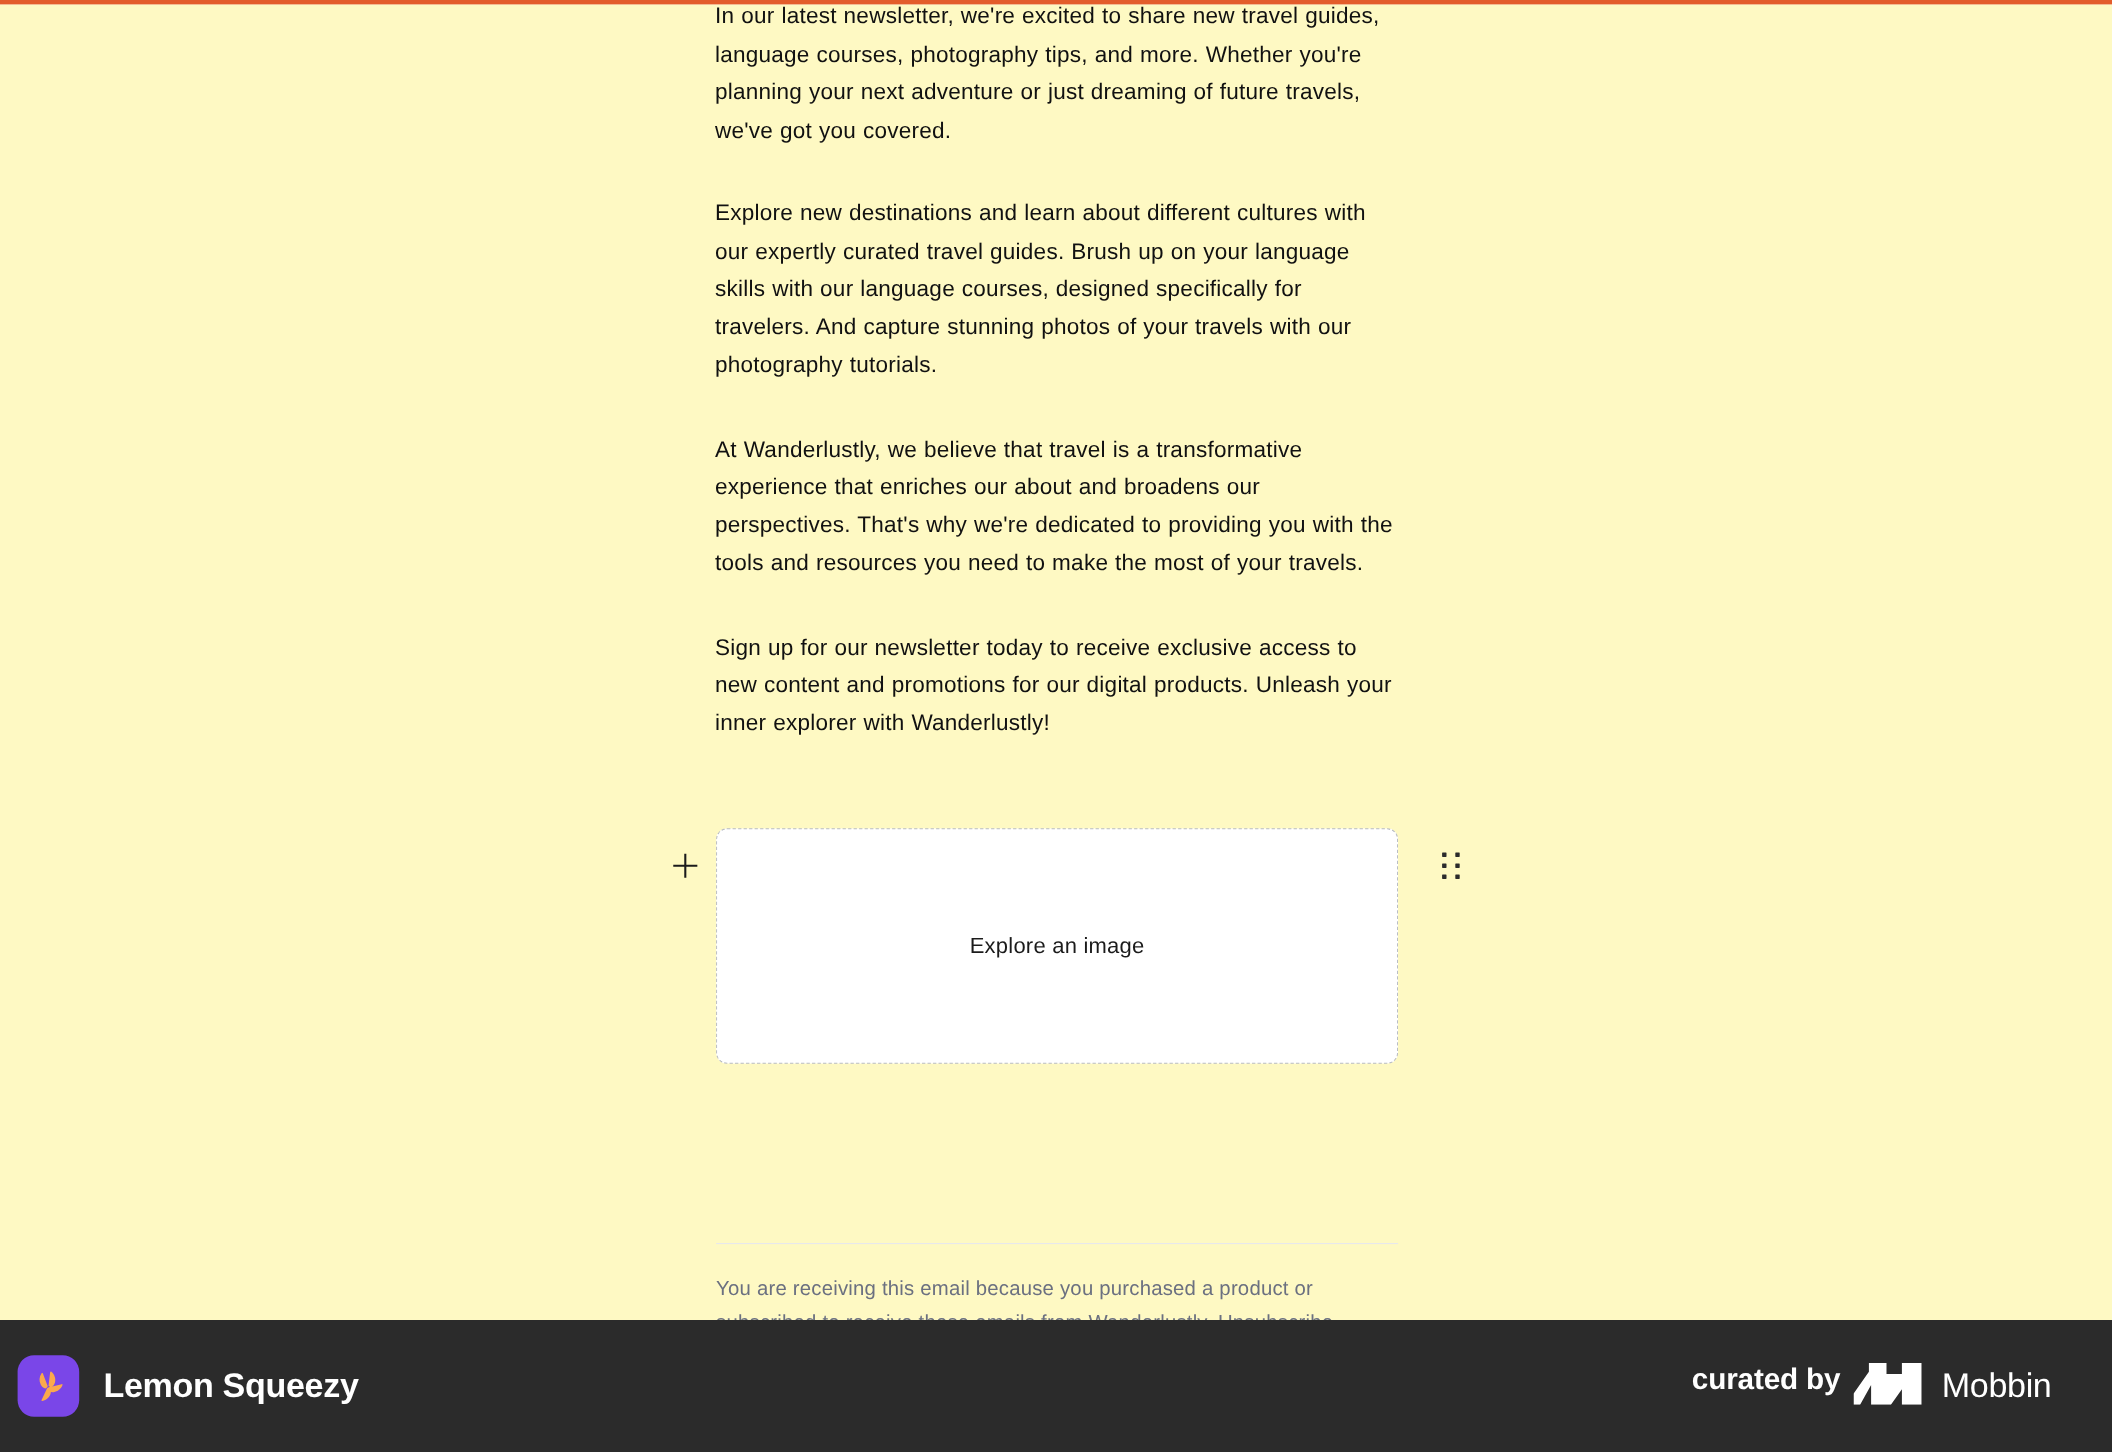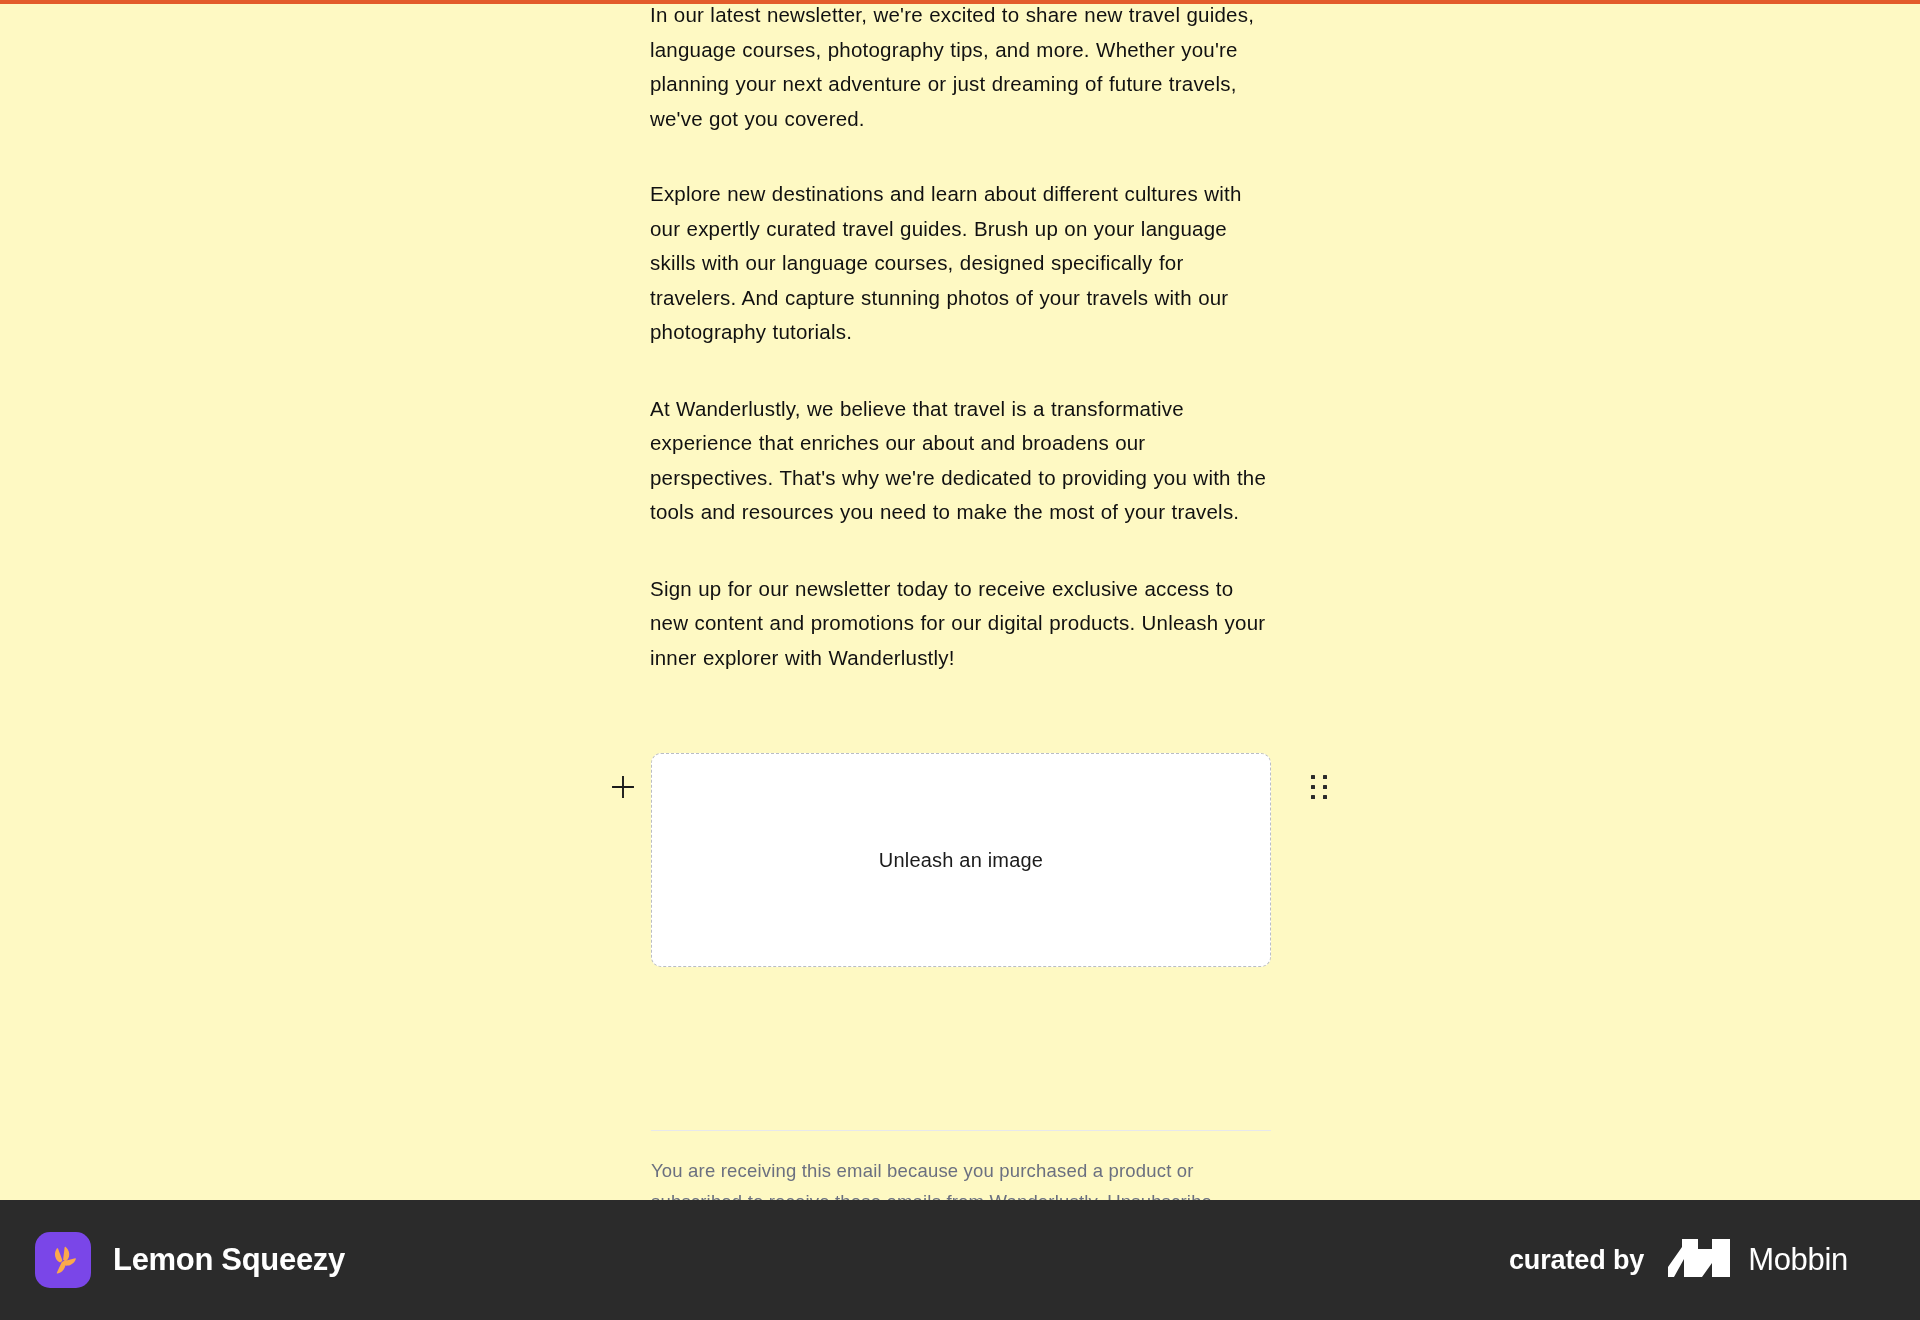--- a/index.html
+++ b/index.html
@@ -163,21 +163,21 @@
     height: 120px;
     background: #2B2B2B;
     display: flex;
     align-items: center;
     z-index: 10;
   }
 
   .brand {
     display: flex;
     align-items: center;
-    margin-left: 35px;
+    margin-left: 16px;
     gap: 22px;
   }
 
   .brand-logo {
     width: 56px;
     height: 56px;
     border-radius: 15px;
     background: #7A46E8;
     display: flex;
     align-items: center;
@@ -187,24 +187,23 @@
 
   .brand-name {
     font-size: 31px;
     font-weight: 700;
     color: #ffffff;
     letter-spacing: -0.01em;
   }
 
   .curated {
     margin-left: auto;
-    margin-right: 72px;
-    display: flex;
-    align-items: center;
-    gap: 24px;
+    margin-right: 55px;
+    display: flex;
+    gap: 12px;
   }
 
   .curated-label {
     font-size: 27px;
     font-weight: 700;
     color: #ffffff;
     letter-spacing: -0.005em;
   }
 
   .mobbin-lockup {
@@ -242,21 +241,21 @@
 
     <button class="add-block-btn">
       <span>
         <svg width="26" height="26" viewBox="0 0 26 26" aria-hidden="true">
           <path d="M13 3 L13 23 M3 13 L23 13" stroke="#1b1b1b" stroke-width="1.9" stroke-linecap="square"></path>
         </svg>
       </span>
     </button>
 
     <div class="image-dropzone">
-      <span class="dropzone-label">Unleash an image</span>
+      <span class="dropzone-label">Explore an image</span>
     </div>
 
     <div class="drag-handle">
       <span></span>
       <span></span>
       <span></span>
       <span></span>
       <span></span>
       <span></span>
     </div>

